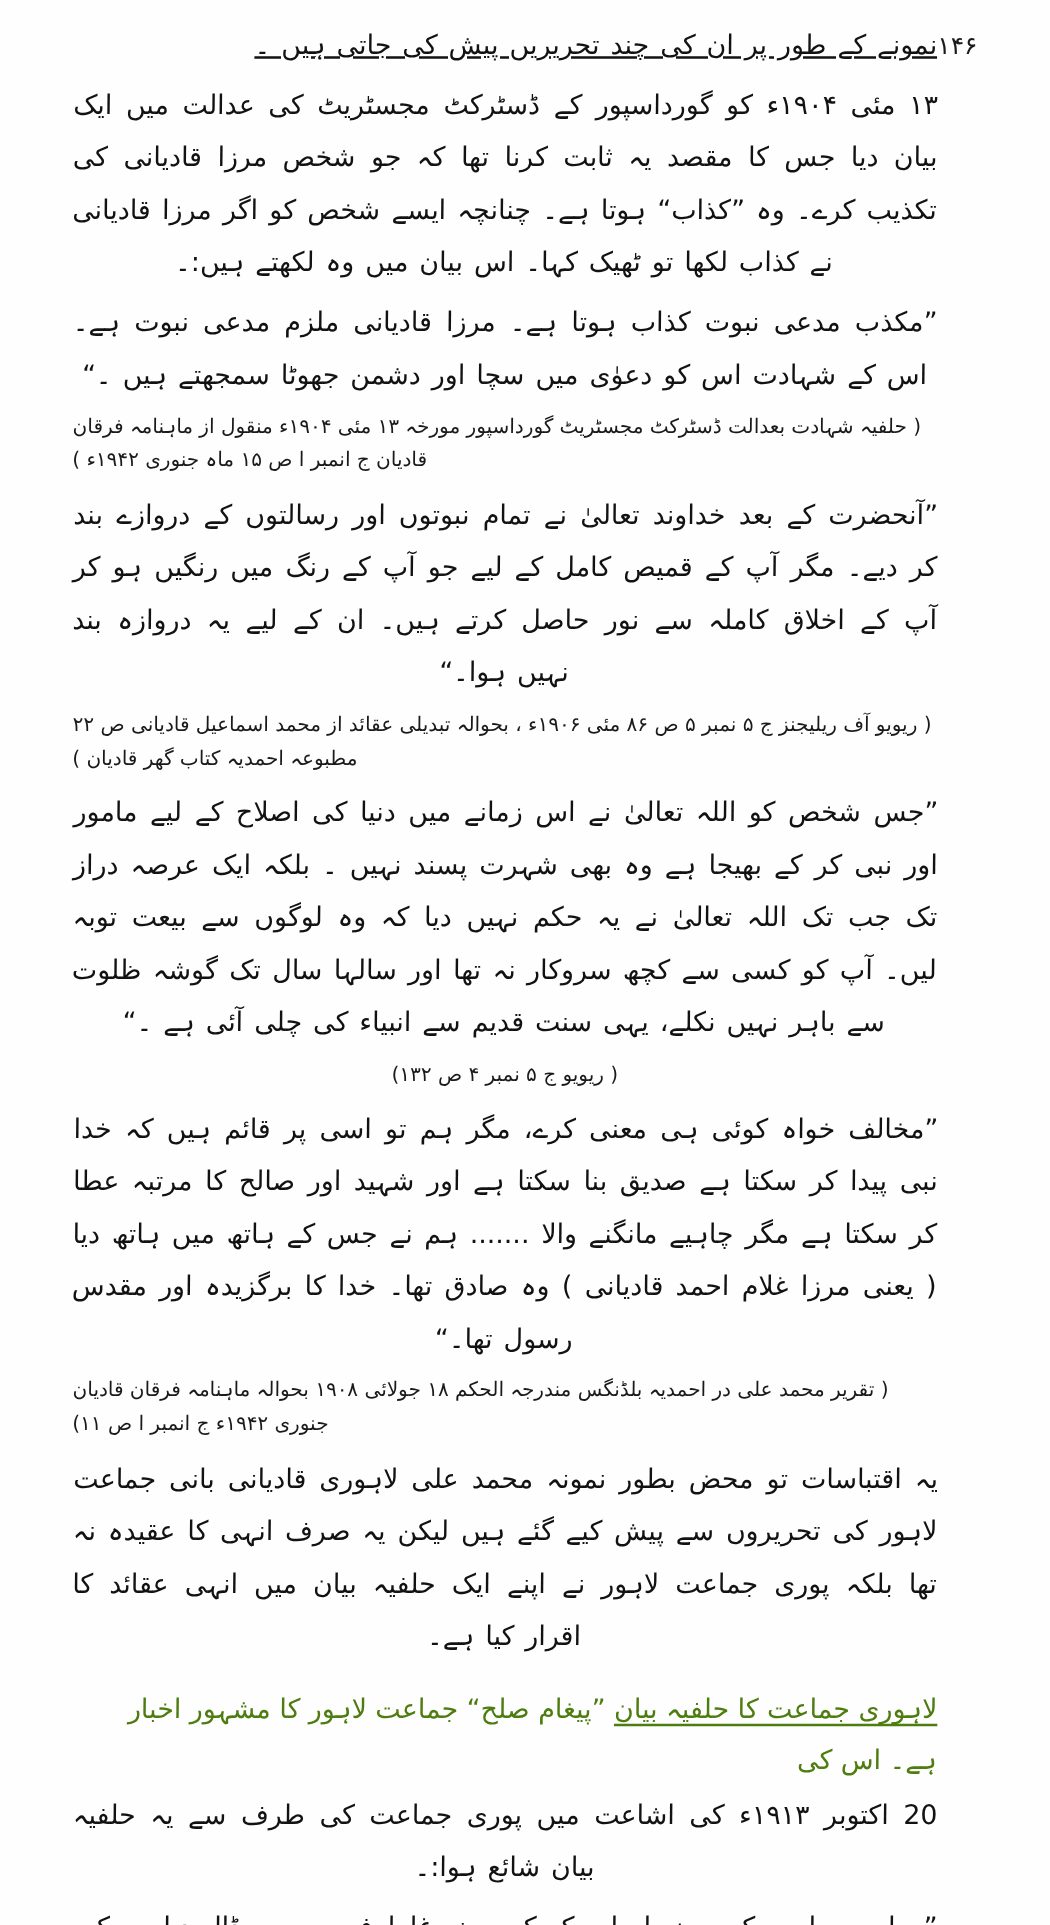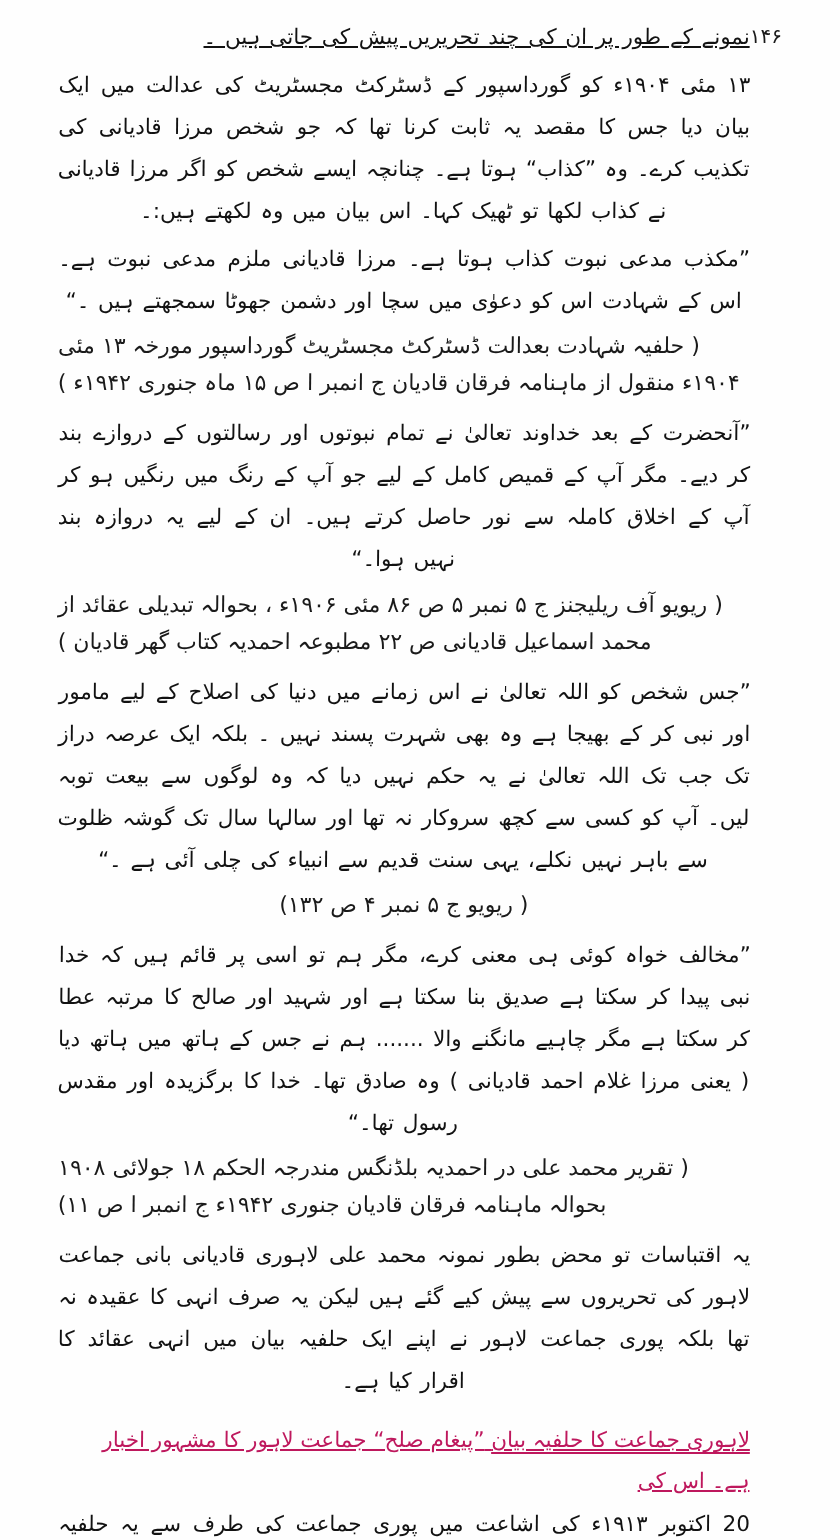--- a/index.html
+++ b/index.html
@@ -62,39 +62,38 @@
   }
   .para.toright {
     text-align: right;
     text-align-last: right;
     text-decoration: underline;
   }
   .ref {
     direction: rtl;
     text-align: left;
     text-align-last: left;
-    font-size: 22px;
+    font-size: 16px;
     line-height: 1.7;
     color: #1a1a1a;
     margin: 0 0 10px 0;
     transform: skewX(-0.6deg);
   }
   .ref.center {
     text-align: right;
     text-align-last: center;
   }
   .heading-line {
     direction: rtl;
     text-align: right;
     font-size: 21.5px;
     line-height: 1.9;
-    color: #be185d;
+    color: #4d7c0f;
     margin: 12px 0 2px 0;
     transform: skewX(-0.6deg);
-    text-decoration: underline;
   }
   .u {
     text-decoration: underline;
     text-underline-offset: 5px;
   }
 </style>
 </head>
 <body>
 
 <div class="page">

